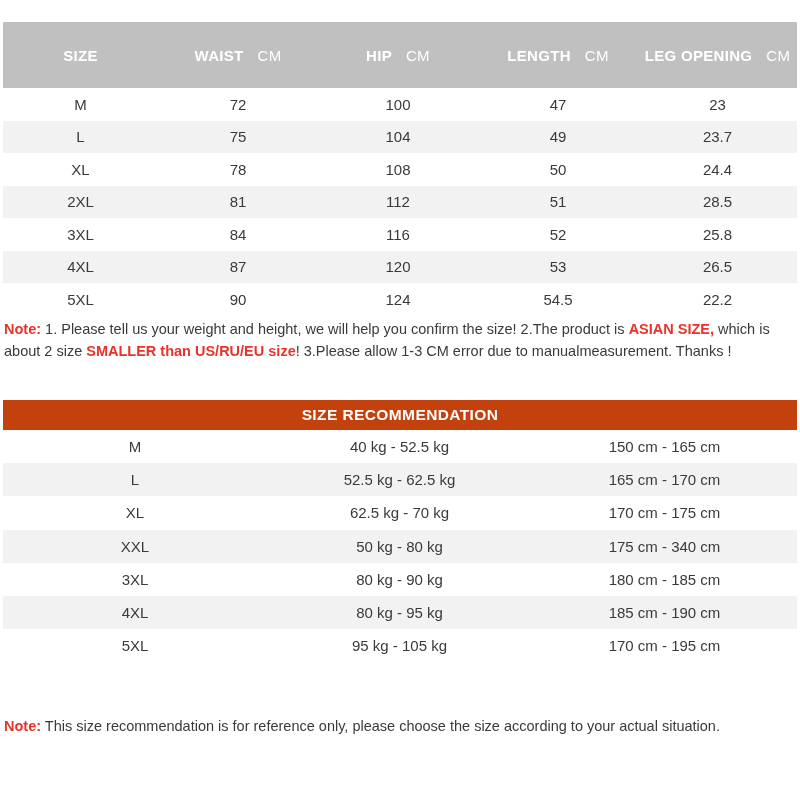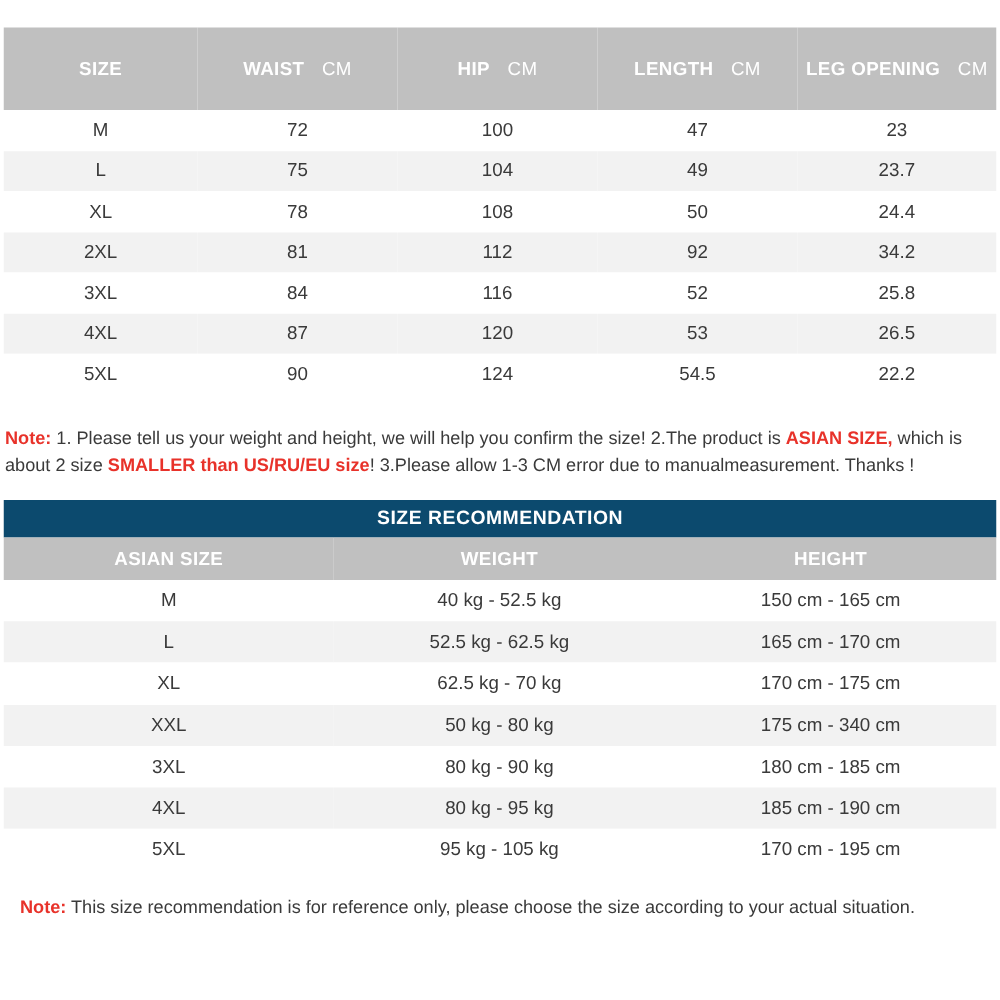--- a/index.html
+++ b/index.html
@@ -38,21 +38,21 @@
 
   .head-band th {
     background: #c0c0c0;
     color: #ffffff;
     font-weight: bold;
     font-size: 15px;
     letter-spacing: 0.3px;
   }
 
   .title-band th {
-    background: #0c4a6e;
+    background: #c2410c;
     color: #ffffff;
     font-weight: bold;
     font-size: 15.5px;
     letter-spacing: 0.4px;
     height: 30px;
   }
 
   .size-table tbody td {
     font-size: 15px;
     color: #3a3a3a;
@@ -107,24 +107,24 @@
     color: #e8322a;
     font-weight: bold;
   }
   .note .em-red {
     color: #e8322a;
     font-weight: bold;
   }
 
   #note-one {
     left: 4px;
-    top: 325px;
+    top: 303px;
   }
   #note-two {
-    left: 16px;
+    left: 4px;
     top: 700px;
     width: 770px;
   }
 
   
   #table-two-wrap {
     position: absolute;
     left: 3px;
     top: 400px;
   }
@@ -205,22 +205,22 @@
           <td>XL</td>
           <td>78</td>
           <td>108</td>
           <td>50</td>
           <td>24.4</td>
         </tr>
         <tr class="row-alt">
           <td>2XL</td>
           <td>81</td>
           <td>112</td>
-          <td>92</td>
-          <td>34.2</td>
+          <td>51</td>
+          <td>28.5</td>
         </tr>
         <tr class="row-plain">
           <td>3XL</td>
           <td>84</td>
           <td>116</td>
           <td>52</td>
           <td>25.8</td>
         </tr>
         <tr class="row-alt">
           <td>4XL</td>
@@ -248,25 +248,20 @@
     <table class="size-table" id="table-two">
       <colgroup>
         <col class="c-asian">
           <col class="c-weight">
           <col class="c-height">
       </colgroup>
       <thead>
         <tr class="title-band">
           <th colspan="3">SIZE RECOMMENDATION</th>
         </tr>
-        <tr class="head-band">
-          <th>ASIAN SIZE</th>
-          <th>WEIGHT</th>
-          <th>HEIGHT</th>
-        </tr>
       </thead>
       <tbody>
         <tr class="row-plain">
           <td>M</td>
           <td>40 kg - 52.5 kg</td>
           <td>150 cm - 165 cm</td>
         </tr>
         <tr class="row-alt">
           <td>L</td>
           <td>52.5 kg - 62.5 kg</td>

